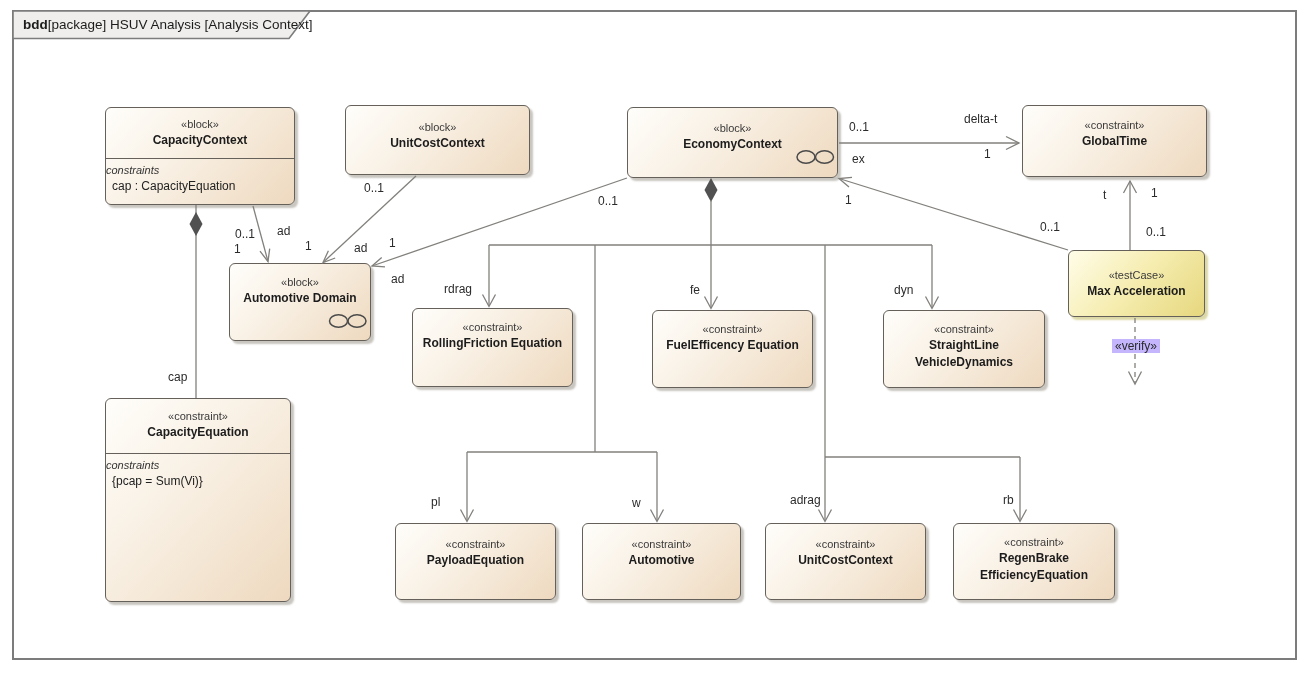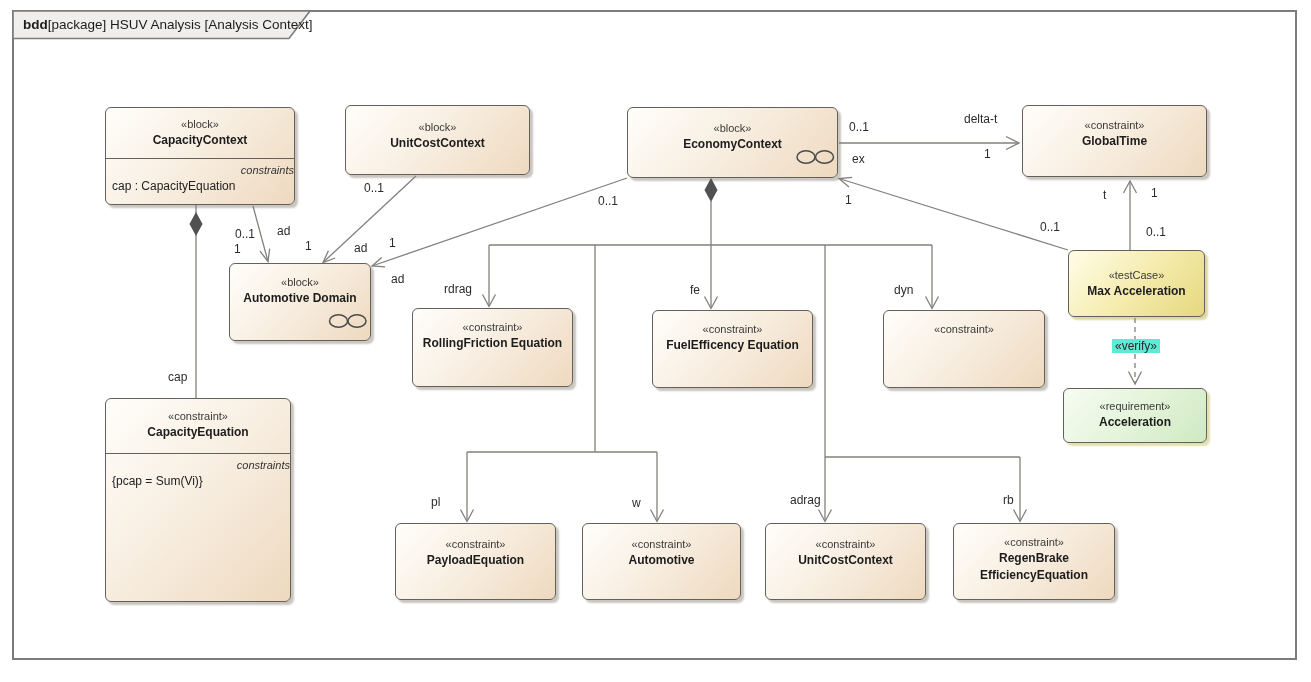--- a/index.html
+++ b/index.html
@@ -19,28 +19,28 @@
                   box-shadow:3px 3px 2px 0 #dcd8a6; }
   .block.green  { background:linear-gradient(133deg,#f6fcf3 0%,#e4f4da 50%,#cfe9c2 100%);
                   box-shadow:3px 3px 2px 0 #e2e0ae; }
 
   .bhead { box-sizing:border-box; }
   .stereo { font-size:11px; color:#3a3a3a; text-align:center; line-height:16px; }
   .bname  { font-size:12px; font-weight:bold; color:#1c1c1c; text-align:center; line-height:17px; }
   .bname span { display:block; }
 
   .sep { border-top:1.2px solid #66605a; box-sizing:border-box; }
-  .clabel { font-style:italic; font-size:11px; color:#333; text-align:right; line-height:15px; padding-top:4px; }
+  .clabel { font-style:italic; font-size:11px; color:#333; text-align:left; line-height:15px; padding-top:4px; }
   .citem  { font-size:12px; color:#222; text-align:left; padding-left:6px; line-height:17.5px; }
 
   .wires { position:absolute; left:0; top:0; z-index:3; }
   .wires * { vector-effect:non-scaling-stroke; }
 
   .elabel { position:absolute; z-index:4; font-size:12px; color:#2b2b2b; white-space:nowrap; }
-  .elabel.bg { background:#5eead4; padding:0 3px; }
+  .elabel.bg { background:#c4b5fd; padding:0 3px; }
 </style>
 </head>
 <body>
 
 <div class="canvas">
 
   <div class="frame"></div>
 
   <div class="block" style="left:105px;top:107px;width:190px;height:98px">
     <div class="bhead" style="height:50px;padding-top:8px">
@@ -91,36 +91,34 @@
   <div class="block" style="left:652px;top:310px;width:161px;height:78px">
     <div class="bhead" style="height:100%;padding-top:10px">
       <div class="stereo">«constraint»</div>
       <div class="bname">FuelEfficency Equation</div>
     </div>
   </div>
 
   <div class="block" style="left:883px;top:310px;width:162px;height:78px">
     <div class="bhead" style="height:100%;padding-top:10px">
       <div class="stereo">«constraint»</div>
+      <div class="bname">
+        <span>StraightLine</span>
+        <span>VehicleDynamics</span>
+      </div>
     </div>
   </div>
 
   <div class="block yellow" style="left:1068px;top:250px;width:137px;height:67px">
     <div class="bhead" style="height:100%;padding-top:16px">
       <div class="stereo">«testCase»</div>
       <div class="bname">Max Acceleration</div>
     </div>
   </div>
 
-  <div class="block green" style="left:1063px;top:388px;width:144px;height:55px">
-    <div class="bhead" style="height:100%;padding-top:9px">
-      <div class="stereo">«requirement»</div>
-      <div class="bname">Acceleration</div>
-    </div>
-  </div>
 
   <div class="block" style="left:105px;top:398px;width:186px;height:204px">
     <div class="bhead" style="height:54px;padding-top:9px">
       <div class="stereo">«constraint»</div>
       <div class="bname">CapacityEquation</div>
     </div>
     <div class="sep" style="height:46px">
       <div class="clabel">constraints</div>
       <div class="citem">{pcap = Sum(Vi)}</div>
     </div>

